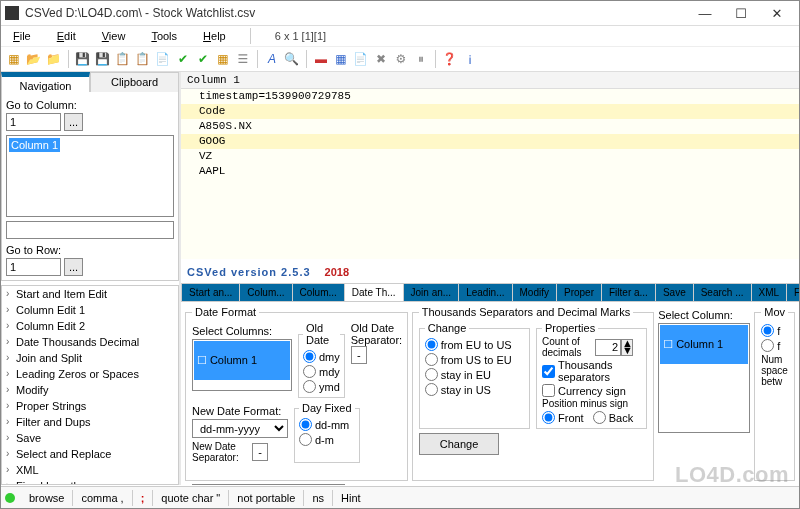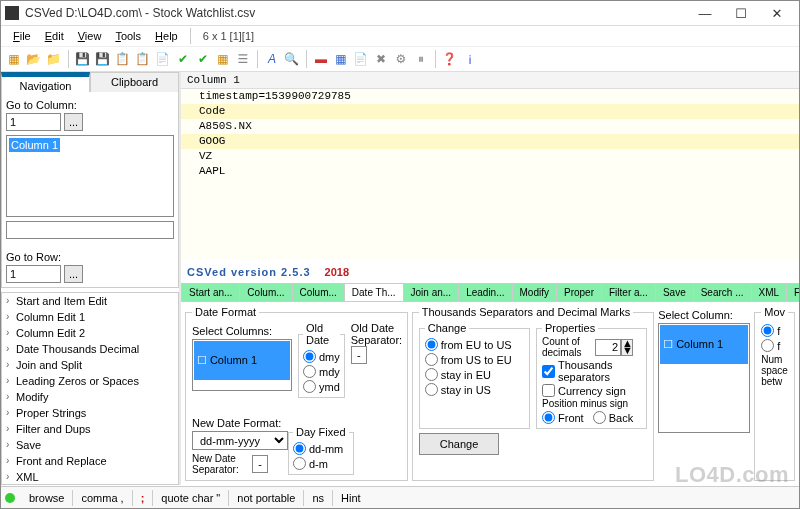--- a/index.html
+++ b/index.html
@@ -2,21 +2,21 @@
 <html><head>
 <meta charset="utf-8">
 <style>
 *{box-sizing:border-box;margin:0;padding:0;font-family:Tahoma,Arial,sans-serif;font-size:11px;color:#000}
 body{background:#fff;width:800px;height:509px;overflow:hidden;position:relative;border:1px solid #888}
 .titlebar{height:25px;background:#fff;display:flex;align-items:center;padding:0 4px;border-bottom:1px solid #ddd}
 .titlebar .appicon{width:14px;height:14px;background:#333;margin-right:6px}
 .titlebar .title{flex:1;font-size:12px;color:#333}
 .winbtns{display:flex;gap:0}
 .winbtn{width:36px;height:24px;display:flex;align-items:center;justify-content:center;font-size:13px;color:#333}
-.menubar{height:20px;display:flex;align-items:flex-start;padding:2px 6px;gap:2px}
+.menubar{height:20px;display:flex;align-items:flex-start;padding:2px 6px;gap:14px}
 .menu-item{padding:2px 6px;cursor:default}
 .menu-item u{text-decoration:underline}
 .menu-sep{width:1px;height:16px;background:#ccc;margin:0 4px}
 .menu-meta{padding:2px 6px;color:#444}
 .toolbar{height:26px;display:flex;align-items:center;padding:2px 4px;gap:2px;border-top:1px solid #eee;border-bottom:1px solid #ddd}
 .tbtn{width:18px;height:18px;display:flex;align-items:center;justify-content:center;border:1px solid transparent;font-size:12px}
 .tsep{width:1px;height:18px;background:#ccc;margin:0 3px}
 .main{display:flex;height:413px}
 .sidebar{width:180px;border-right:2px solid #e8e8e8;display:flex;flex-direction:column}
 .tabs-top{display:flex;height:20px}
@@ -36,21 +36,21 @@
 .tree-item::before{content:"›";position:absolute;left:4px;top:2px;color:#666;font-size:10px}
 .content{flex:1;display:flex;flex-direction:column;overflow:hidden}
 .datahdr{height:17px;background:#f4f4f4;border-bottom:1px solid #ddd;padding:2px 6px;font-size:11px;font-family:'Courier New',monospace}
 .datagrid{height:170px;background:#fffff5;overflow:hidden}
 .drow{height:15px;padding:1px 18px;font-family:'Courier New',monospace;font-size:11px}
 .drow.h{background:#fff8c8}
 .version{padding:4px 6px;font-size:14px;font-weight:bold}
 .version .a{color:#2a5ca8;letter-spacing:1px}
 .version .b{color:#c02020;margin-left:14px}
 .btabs{display:flex;border-bottom:1px solid #ccc;height:19px;overflow:hidden}
-.btab{padding:3px 7px;border:1px solid #ccc;border-bottom:none;background:#86efac;font-size:10px;white-space:nowrap;margin-right:-1px}
+.btab{padding:3px 7px;border:1px solid #ccc;border-bottom:none;background:#0369a1;font-size:10px;white-space:nowrap;margin-right:-1px}
 .btab.active{background:#fff}
 .panel{flex:1;display:flex;padding:4px;gap:4px;overflow:hidden}
 fieldset{border:1px solid #ccc;padding:4px 6px 6px;font-size:11px}
 legend{font-size:11px;padding:0 3px}
 .radio-row{display:flex;align-items:center;gap:3px;margin:2px 0;font-size:11px}
 .radio-row input{margin:0}
 .listbox{border:1px solid #888;background:#fff;height:52px;width:100px;margin-top:2px}
 .listbox .li{background:#3399ff;color:#fff;padding:13px 3px;font-size:11px;margin:1px}
 .chk{display:flex;align-items:center;gap:3px;font-size:11px;margin:1px 0}
 .chk input{margin:0}
@@ -125,38 +125,38 @@
     <div class="nav-body">
       <div class="lbl">Go to Column:</div>
       <div class="row">
         <input class="txtinput" style="width: 55px;" value="1">
         <button class="btn-sm">...</button>
       </div>
       <div class="colbox">
         <span class="colbox-item">Column 1</span>
       </div>
       <div class="smallbox"></div>
-      <div class="lbl" style="margin-top:12px">Go to Row:</div>
+      <div class="lbl" style="margin-top:5px">Go to Row:</div>
       <div class="row">
         <input class="txtinput" style="width: 55px;" value="1">
         <button class="btn-sm">...</button>
       </div>
     </div>
     <div class="tree" id="tree">
         <div class="tree-item">Start and Item Edit</div>
         <div class="tree-item">Column Edit 1</div>
         <div class="tree-item">Column Edit 2</div>
         <div class="tree-item">Date Thousands Decimal</div>
         <div class="tree-item">Join and Split</div>
         <div class="tree-item">Leading Zeros or Spaces</div>
         <div class="tree-item">Modify</div>
         <div class="tree-item">Proper Strings</div>
         <div class="tree-item">Filter and Dups</div>
         <div class="tree-item">Save</div>
-        <div class="tree-item">Front and Replace</div>
+        <div class="tree-item">Select and Replace</div>
         <div class="tree-item">XML</div>
         <div class="tree-item">Fixed Length</div>
       </div>
   </div>
 
   <div class="content">
     <div class="datahdr">Column 1</div>
     <div class="datagrid" id="grid">
         <div class="drow">timestamp=1539900729785</div>
         <div class="drow h">Code</div>
@@ -208,21 +208,21 @@
                   <input type="radio" style="">
                   <span>ymd</span>
                 </div>
             </fieldset>
           </div>
           <div style="font-size:10px">
             <div style="width:50px">Old Date Separator:</div>
             <input class="txtinput" style="width: 16px; text-align: center;" value="-">
           </div>
         </div>
-        <div style="display:flex;margin-top:16px;align-items:flex-end">
+        <div style="display:flex;gap:6px;margin-top:4px;">
           <div>
             <div class="lbl">New Date Format:</div>
             <select class="txtinput" style="width:96px"><option>dd-mm-yyyy</option></select>
             <div style="display:flex;gap:4px;margin-top:3px;align-items:center">
               <div style="font-size:10px;width:56px">New Date Separator:</div>
               <input class="txtinput" style="width: 16px; text-align: center;" value="-">
             </div>
           </div>
           <fieldset style="padding:2px 4px">
             <legend>Day Fixed</legend>

